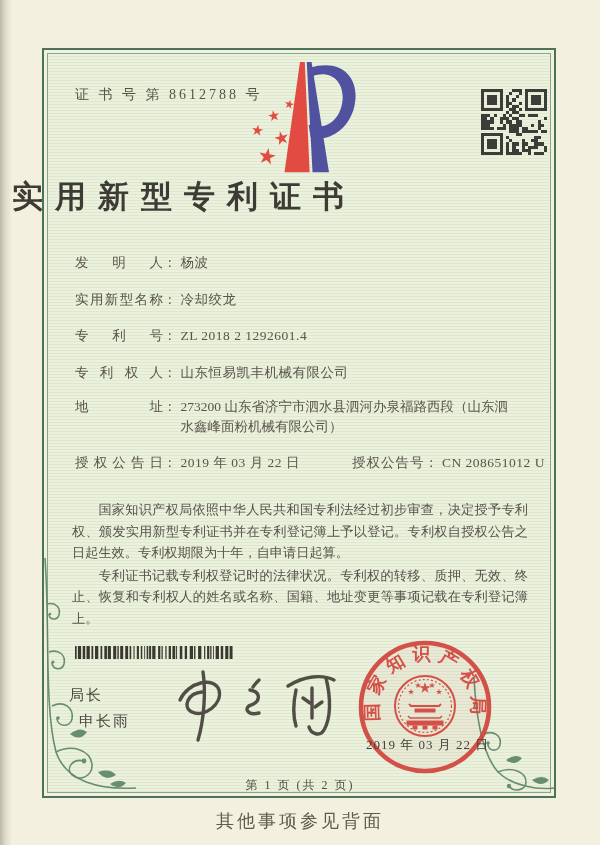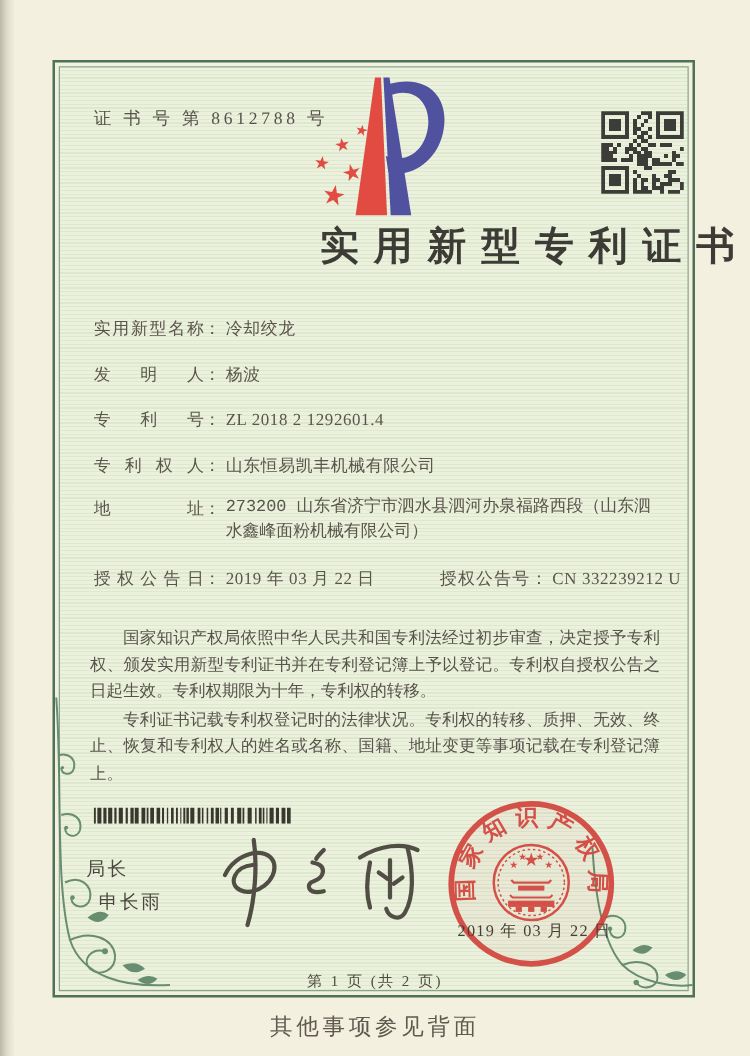--- a/index.html
+++ b/index.html
@@ -17,29 +17,29 @@
     border:2px solid #4d7259;box-sizing:border-box;}
   .frame-inner{position:absolute;inset:3px;border:1px solid #84a88d;
     background:repeating-linear-gradient(180deg,#ebf1dd 0px,#ebf1dd 2px,#dee8cf 2px,#dee8cf 3px);}
   .orn{position:absolute;opacity:.9;}
   .orn-bl{left:40px;top:556px;}
   .orn-br{left:470px;top:676px;transform:scaleX(-1);}
   
   .cert-no{position:absolute;left:75px;top:86px;font-size:14px;letter-spacing:3px;color:#56524a;}
   .logo{position:absolute;left:241px;top:56px;}
   .qr{position:absolute;left:481px;top:89px;width:66px;height:66px;}
-  .title{position:absolute;left:0;right:0;top:176px;text-align:right;
+  .title{position:absolute;left:0;right:0;top:176px;text-align:left;
     font-size:31px;letter-spacing:12px;text-indent:12px;color:#3d3b36;font-weight:600;}
   
   .fields{position:absolute;left:75px;top:251px;width:470px;font-size:13.5px;color:#5a544b;}
   .row{margin-bottom:13.5px;line-height:23px;white-space:nowrap;}
   .flabel{display:inline-block;width:88px;text-align:justify;text-align-last:justify;vertical-align:top;}
   .colon{margin-right:4px;}
   .fvalue{letter-spacing:.5px;}
-  .addr-block{display:inline-block;vertical-align:top;white-space:normal;width:360px;line-height:20px;font-family:Liberation Mono, monospace;}
+  .addr-block{display:inline-block;vertical-align:top;white-space:normal;width:360px;line-height:20px;}
   .row-addr{line-height:20px;}
   .grant-date{display:inline-block;width:168px;}
   .flabel2{letter-spacing:1px;}
   
   .paras{position:absolute;left:72px;top:499px;width:456px;font-size:13.2px;line-height:21.5px;
     text-align:justify;color:#57524a;}
   .paras p{margin:0 0 1px 0;text-indent:2em;}
   
   .barcode{position:absolute;left:75px;top:646px;width:158px;height:13px;}
   .signer-title{position:absolute;left:69px;top:686px;font-size:15px;letter-spacing:2px;color:#4b463e;font-family:"Liberation Sans",sans-serif;}
@@ -253,42 +253,42 @@
       <rect x="15" y="20" width="1" height="1"></rect>
       <rect x="17" y="20" width="1" height="1"></rect>
       <rect x="18" y="20" width="1" height="1"></rect>
       <rect x="19" y="20" width="1" height="1"></rect>
     </svg>
 
   <div class="title">实用新型专利证书</div>
 
   <div class="fields">
     <div class="row">
+      <span class="flabel">发明人</span><span class="colon">：</span><span class="fvalue">杨波</span>
+    </div>
+    <div class="row">
       <span class="flabel">实用新型名称</span><span class="colon">：</span><span class="fvalue">冷却绞龙</span>
-    </div>
-    <div class="row">
-      <span class="flabel">发明人</span><span class="colon">：</span><span class="fvalue">杨波</span>
     </div>
     <div class="row">
       <span class="flabel">专利号</span><span class="colon">：</span><span class="fvalue">ZL 2018 2 1292601.4</span>
     </div>
     <div class="row">
       <span class="flabel">专利权人</span><span class="colon">：</span><span class="fvalue">山东恒易凯丰机械有限公司</span>
     </div>
     <div class="row row-addr">
       <span class="flabel">地址</span><span class="colon">：</span><span class="addr-block"><span>273200 山东省济宁市泗水县泗河办泉福路西段（山东泗</span><br><span>水鑫峰面粉机械有限公司）</span></span>
     </div>
     <div class="row">
       <span class="flabel">授权公告日</span><span class="colon">：</span><span class="fvalue grant-date">2019 年 03 月 22 日</span>
-      <span class="flabel2">授权公告号</span><span class="colon">：</span><span class="fvalue">CN 332239212 U</span>
+      <span class="flabel2">授权公告号</span><span class="colon">：</span><span class="fvalue">CN 208651012 U</span>
     </div>
   </div>
 
   <div class="paras">
-    <p>国家知识产权局依照中华人民共和国专利法经过初步审查，决定授予专利权、颁发实用新型专利证书并在专利登记簿上予以登记。专利权自授权公告之日起生效。专利权期限为十年，专利权的转移。</p>
+    <p>国家知识产权局依照中华人民共和国专利法经过初步审查，决定授予专利权、颁发实用新型专利证书并在专利登记簿上予以登记。专利权自授权公告之日起生效。专利权期限为十年，自申请日起算。</p>
     <p>专利证书记载专利权登记时的法律状况。专利权的转移、质押、无效、终止、恢复和专利权人的姓名或名称、国籍、地址变更等事项记载在专利登记簿上。</p>
   </div>
 
   <svg id="barcode" class="barcode" viewBox="0 0 158 13" preserveAspectRatio="none" fill="#39382f">
       <rect x="0" y="0" width="1.6604252400548698" height="13"></rect>
       <rect x="2.8947273662551445" y="0" width="3.22673353909465" height="13"></rect>
       <rect x="7.689216392318244" y="0" width="2.5113545953360767" height="13"></rect>
       <rect x="11.50712962962963" y="0" width="3.301942729766804" height="13"></rect>
       <rect x="16.46966049382716" y="0" width="1.7787448559670782" height="13"></rect>
       <rect x="20.014051783264744" y="0" width="3.270156035665295" height="13"></rect>

